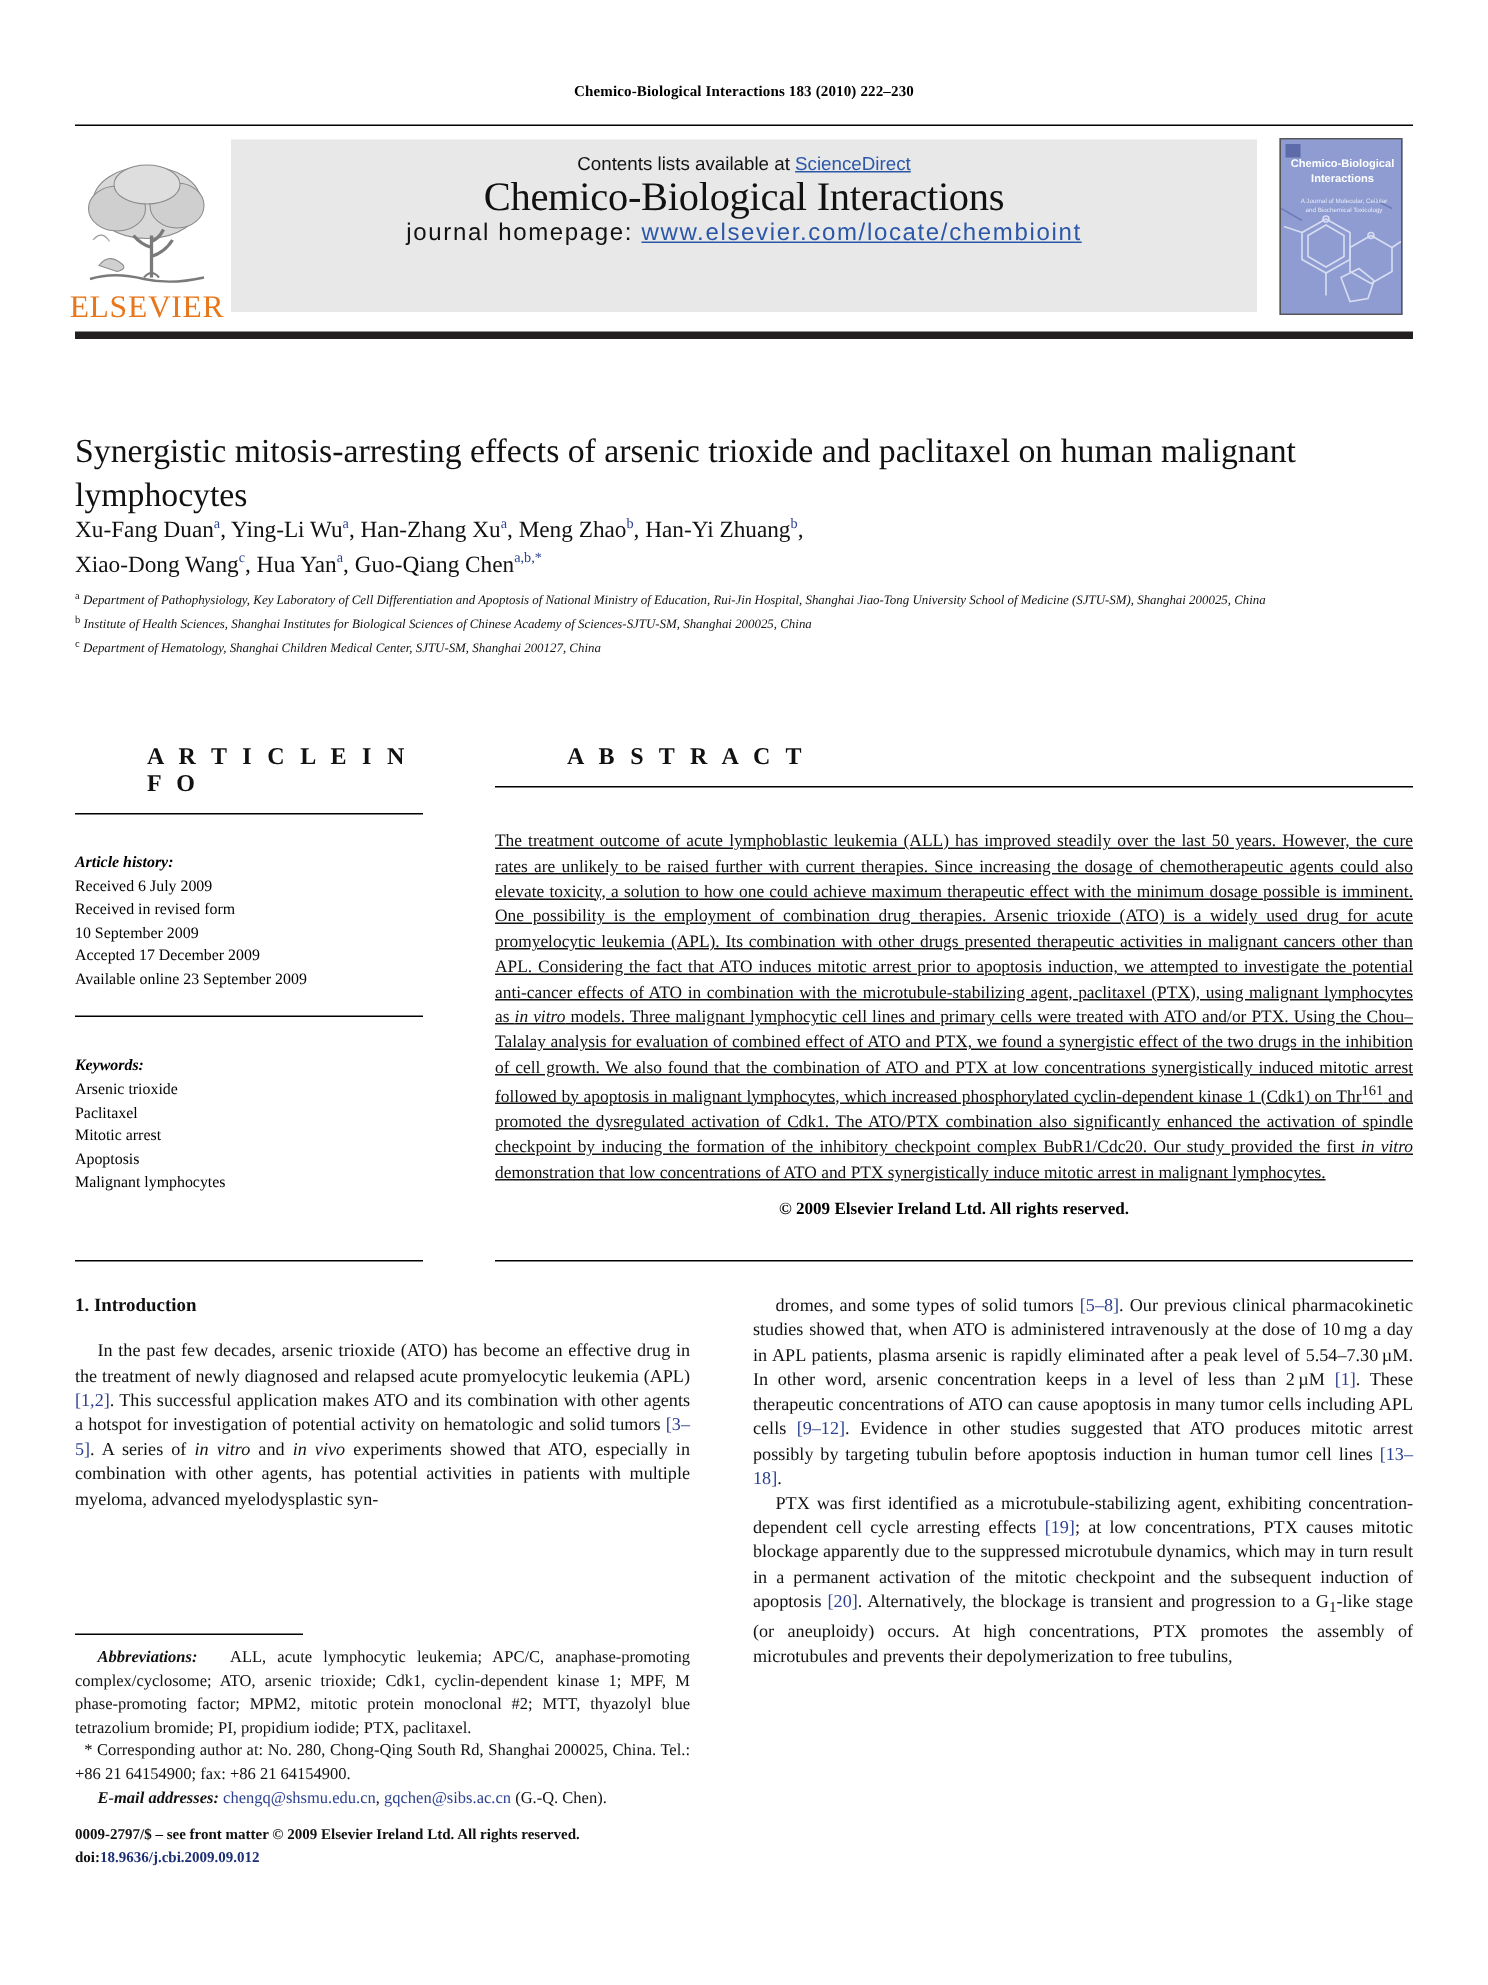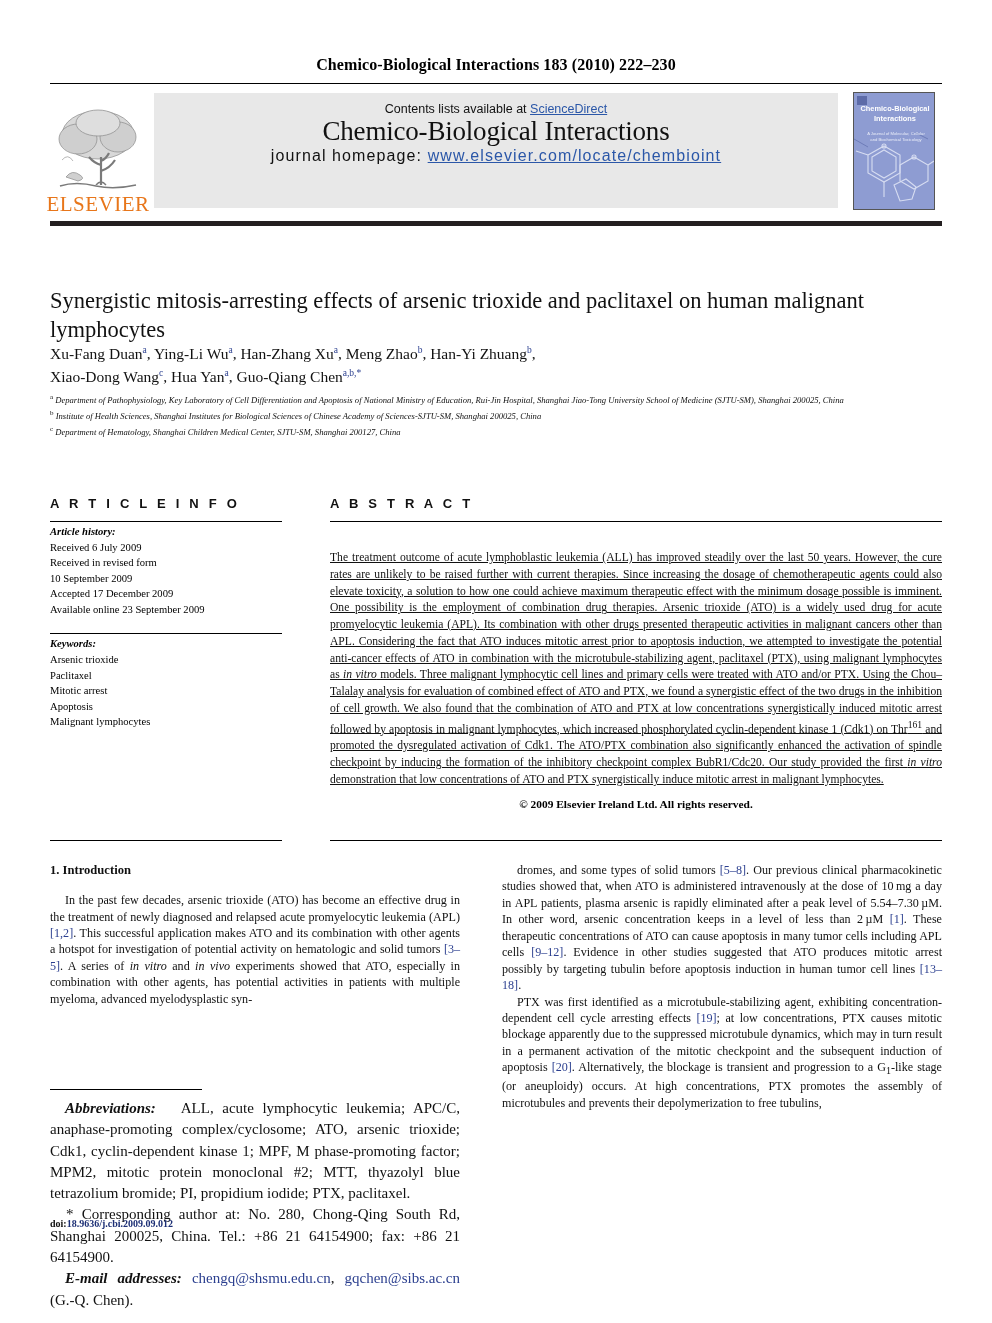--- a/index.html
+++ b/index.html
@@ -7,21 +7,21 @@
     width:992px;height:1323px;
     font-family:"Liberation Serif", serif;
     color:#000;
     -webkit-font-smoothing:antialiased;
   }
   .page{position:relative;width:992px;height:1323px;background:#fff;overflow:hidden;}
 
   
   .runhead{
     position:absolute;left:0;top:56px;width:992px;text-align:center;
-    font-size:16px;font-weight:bold;letter-spacing:.1px;
+    font-size:10px;font-weight:bold;letter-spacing:.1px;
   }
 
   
   .masthead{
     position:absolute;left:50px;top:83px;width:892px;height:133px;
     border-top:1.4px solid #000;
     display:flex;align-items:stretch;
   }
   .elsevier-cell{width:96px;flex:0 0 96px;display:flex;flex-direction:column;
     align-items:center;justify-content:flex-end;padding-bottom:2px;box-sizing:border-box;}
@@ -66,25 +66,25 @@
   .affils{
     position:absolute;left:50px;top:392px;width:880px;
     font-size:8.6px;line-height:1.62;font-style:italic;color:#111;
   }
   .affils sup{font-style:normal;font-size:7px;vertical-align:super;}
 
   
   .col-info{position:absolute;left:50px;top:496px;width:232px;}
   .col-abs{position:absolute;left:330px;top:496px;width:612px;}
   .sechead{
-    font-family:Liberation Sans, sans-serif;font-weight:bold;font-size:13px;
-    letter-spacing:3.2px;color:#111;
+    font-family:Liberation Serif, serif;font-weight:bold;font-size:16px;
+    letter-spacing:3.2px;color:#111;margin-left:48px;
   }
   .hr-thin{border:0;border-top:1.1px solid #000;margin:10px 0 0 0;}
-  .infoblock{font-size:10.6px;line-height:1.47;margin-top:2px;}
+  .infoblock{font-size:10.6px;line-height:1.47;margin-top:25px;}
   .infoblock .lab{font-style:italic;font-weight:bold;}
   .abs-body{
     margin-top:28px;font-size:11.6px;line-height:1.445;text-align:justify;color:#111;text-decoration:underline;
   }
   .abs-body .it{font-style:italic;}
   .abs-copy{margin-top:10px;text-align:center;font-size:11.4px;font-weight:bold;}
 
   .rule-info{position:absolute;left:50px;top:840px;width:232px;height:1.2px;background:#000;}
   .rule-abs{position:absolute;left:330px;top:840px;width:612px;height:1.2px;background:#000;}
 
@@ -94,21 +94,21 @@
   .bodycol.right{left:502px;width:440px;}
   .h2{font-weight:bold;font-size:12.6px;margin:0 0 13px 0;}
   .bodycol p{margin:0;text-indent:15px;}
   .ref{color:#2b3f8f;}
   .it{font-style:italic;}
 
   
   .fn-rule{position:absolute;left:50px;top:1089px;width:152px;height:1.4px;background:#000;}
   .footnotes{
     position:absolute;left:50px;top:1098px;width:410px;
-    font-size:15px;line-height:1.42;text-align:justify;color:#111;
+    font-size:11px;line-height:1.42;text-align:justify;color:#111;
   }
   .footnotes p{margin:0;}
   .footnotes .ital{font-style:italic;font-weight:bold;}
   .footnotes .mail{color:#2b3f8f;}
   .imprint{
     position:absolute;left:50px;top:1216px;width:430px;
     font-size:10px;line-height:1.5;font-weight:bold;color:#111;
   }
   .imprint .doi{color:#1c2f75;font-weight:bold;}
 </style>
@@ -228,16 +228,17 @@
   </div>
 
   <div class="fn-rule"></div>
   <div class="footnotes">
     <p style="text-indent:15px"><span class="ital">Abbreviations:</span>&nbsp;&nbsp; ALL, acute lymphocytic leukemia; APC/C, anaphase-promoting complex/cyclosome; ATO, arsenic trioxide; Cdk1, cyclin-dependent kinase 1; MPF, M phase-promoting factor; MPM2, mitotic protein monoclonal #2; MTT, thyazolyl blue tetrazolium bromide; PI, propidium iodide; PTX, paclitaxel.</p>
     <p>&nbsp;&nbsp;* Corresponding author at: No. 280, Chong-Qing South Rd, Shanghai 200025, China. Tel.: +86 21 64154900; fax: +86 21 64154900.</p>
     <p style="text-indent:15px"><span class="ital">E-mail addresses:</span> <span class="mail">chengq@shsmu.edu.cn</span>, <span class="mail">gqchen@sibs.ac.cn</span> (G.-Q. Chen).</p>
   </div>
 
   <div class="imprint">
+    <div>0009-2797/$ – see front matter © 2009 Elsevier Ireland Ltd. All rights reserved.</div>
     <div><span>doi:</span><span class="doi">18.9636/j.cbi.2009.09.012</span></div>
   </div>
 
 </div>
 
 </body></html>

